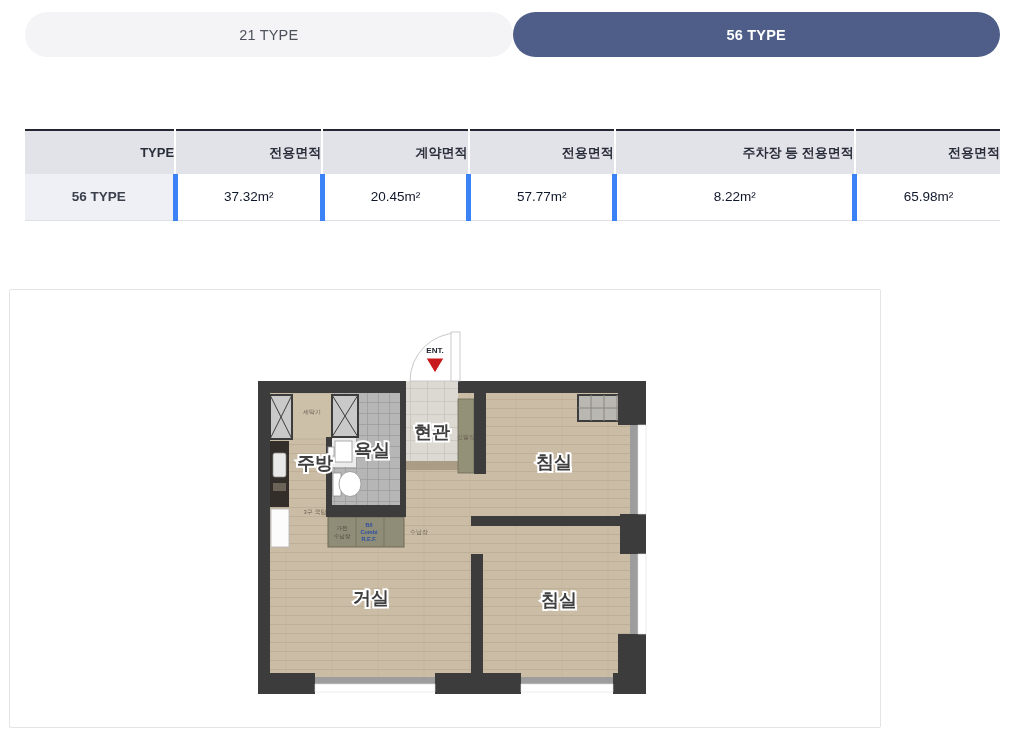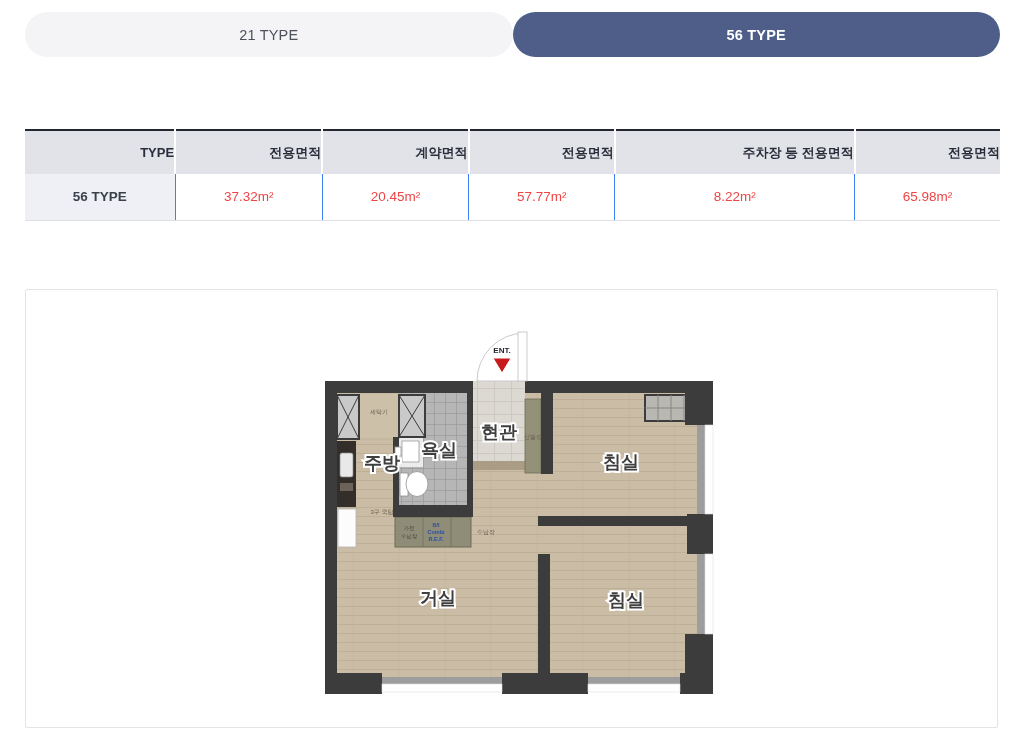--- a/index.html
+++ b/index.html
@@ -12,26 +12,26 @@
     color:#4d515b; font-size:14.5px; font-weight:500; cursor:pointer;
     font-family:"Liberation Sans", sans-serif; letter-spacing:.2px; }
   .tab.active { background:#4e5e88; color:#ffffff; font-weight:700; }
 
   
   .table-wrap { position:absolute; left:25px; top:129px; width:975px; }
   table { width:100%; border-collapse:collapse; border-top:2px solid #222733; table-layout:fixed; }
   thead th { background:#e1e3e8; color:#2a2e3a; font-weight:700; font-size:13px;
     height:44px; text-align:right; border-left:2px solid #ffffff; }
   thead th:first-child { border-left:none; }
-  tbody td { background:#ffffff; color:#ef4444; font-size:13.5px; height:46px;
-    text-align:center; border-bottom:1px solid #dfe1e6; border-left:1px solid #3b82f6; }
+  tbody td { background:#ffffff; color:#0f172a; font-size:13.5px; height:46px;
+    text-align:center; border-bottom:1px solid #dfe1e6; border-left:5px solid #3b82f6; }
   tbody td:first-child { background:#eef0f5; font-weight:700; color:#3a3f4c; border-left:none; }
 
   
-  .plan-box { position:absolute; left:25px; top:289px; width:973px; height:439px;
+  .plan-box { position:absolute; left:9px; top:289px; width:872px; height:439px;
     background:#ffffff; border:1px solid #e4e4e4; border-radius:2px;padding-left:16px; }
   .plan-box svg { display:block; margin:38px auto 0 auto; }
 
   .room-lab { font-size:18px; font-weight:bold; fill:#3f3f3f; stroke:#ffffff;
     stroke-width:4px; paint-order:stroke; text-anchor:middle;
     font-family:"Liberation Sans", sans-serif; }
   .ent-lab { font-size:8px; font-weight:bold; fill:#23262f; text-anchor:middle; }
   .s-lab { font-size:6px; fill:#6a6151; text-anchor:middle; }
   .xs-lab { font-size:5.5px; fill:#4c4c3c; text-anchor:middle; }
   .ref-lab { font-size:5.5px; font-weight:bold; fill:#2b4fa2; text-anchor:middle; }

